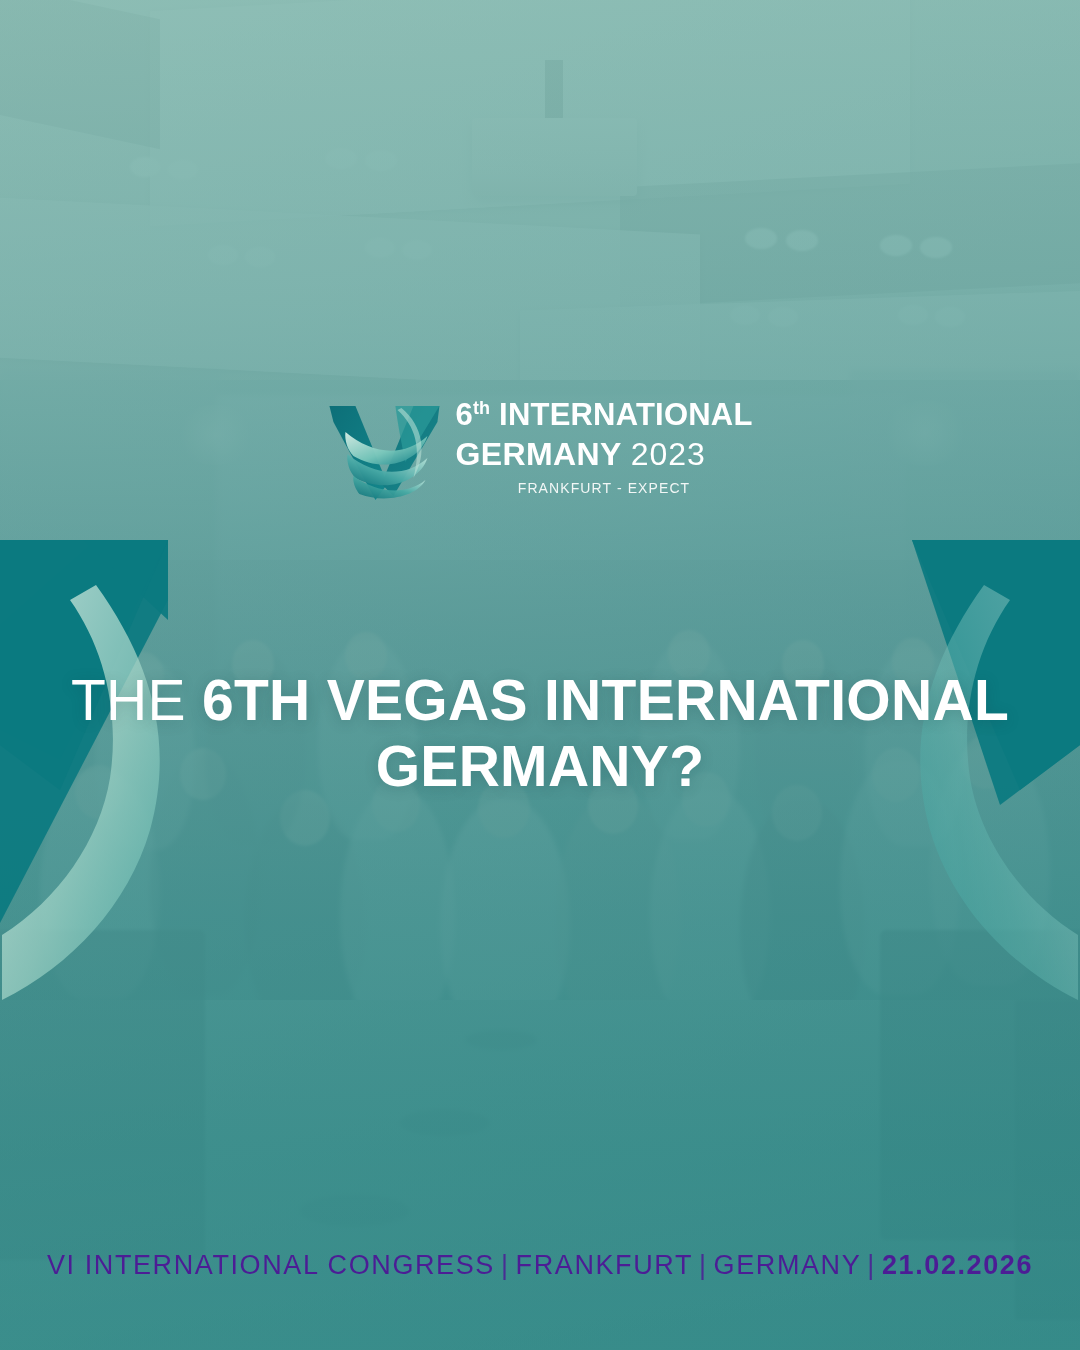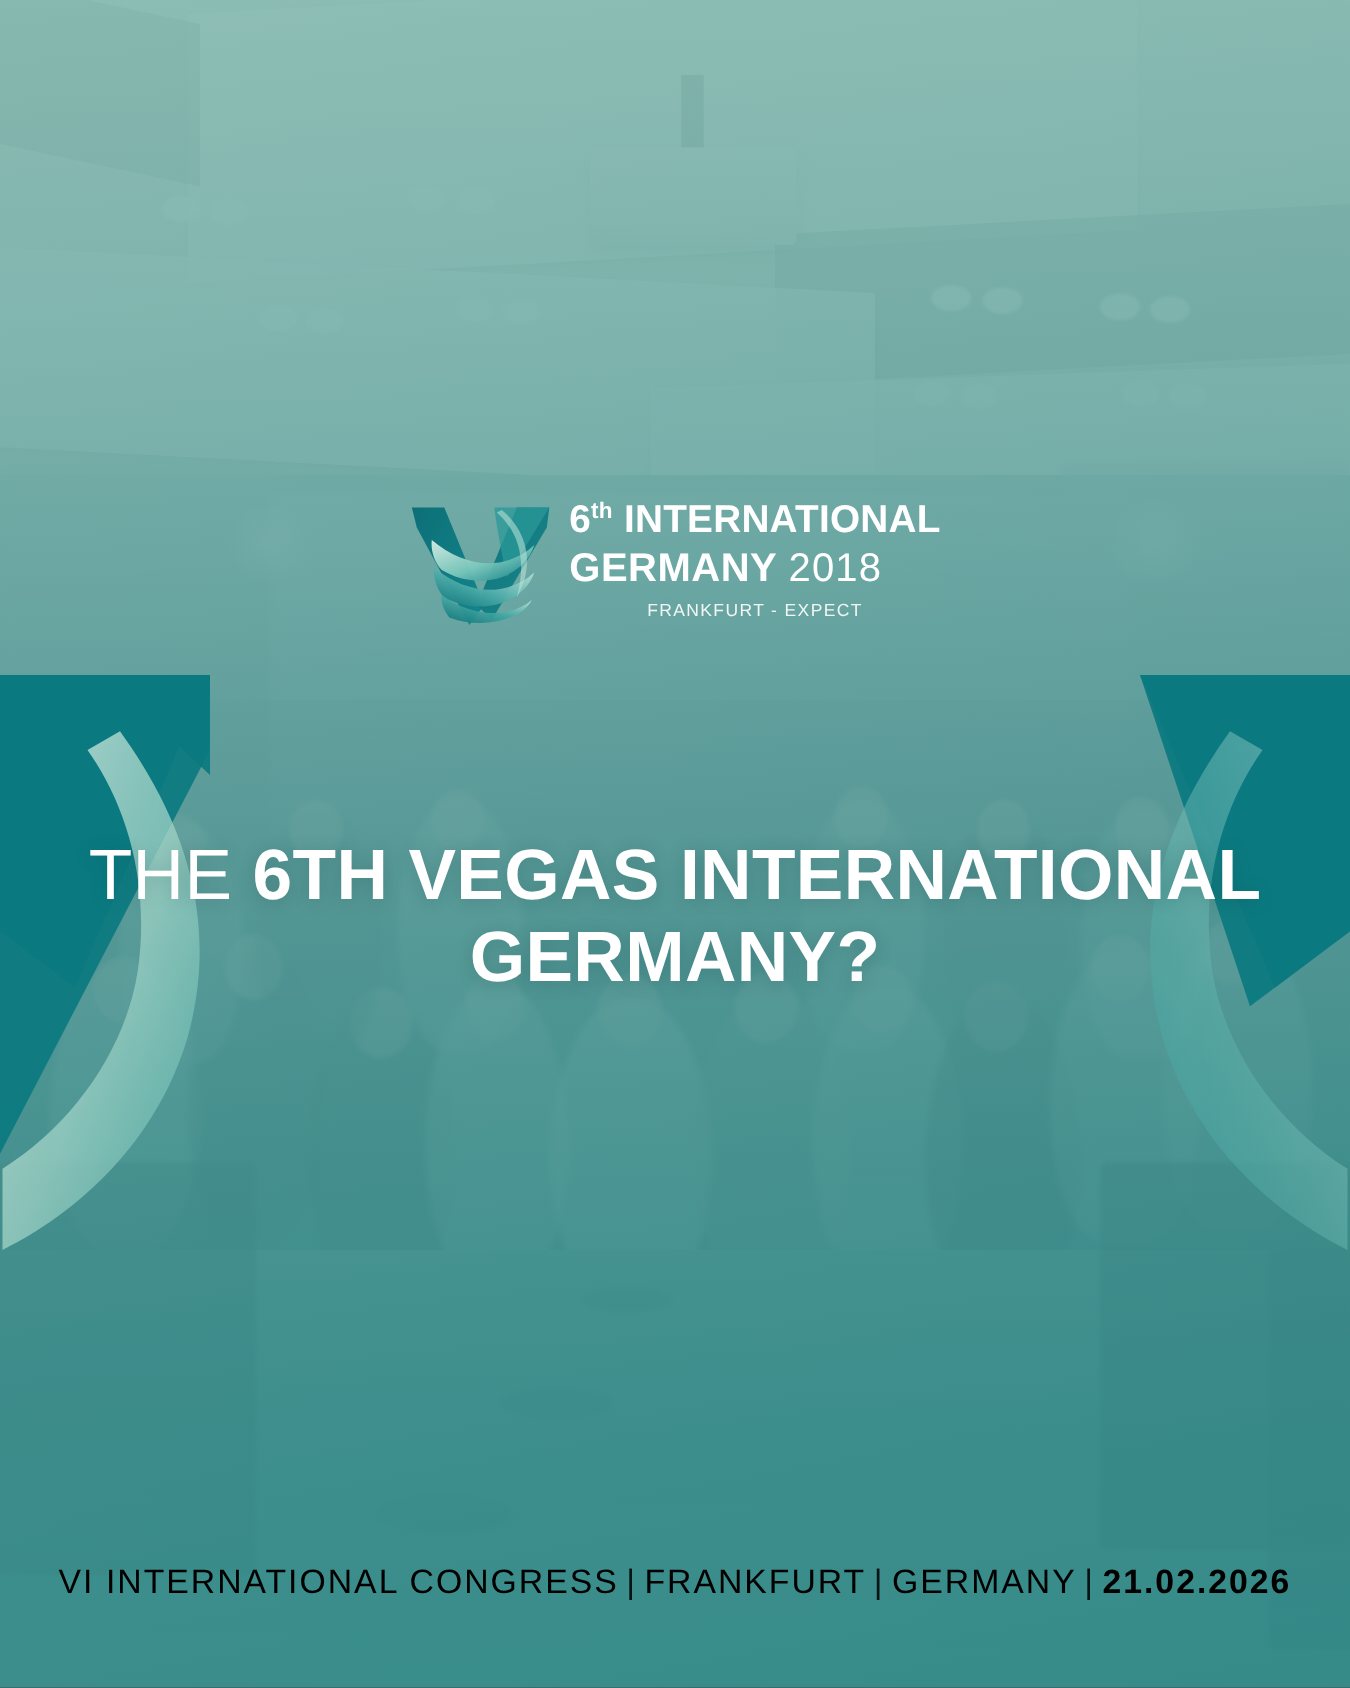--- a/index.html
+++ b/index.html
@@ -185,21 +185,21 @@
   }
   .headline .thin { font-weight: 300; }
   .headline .bold { font-weight: 700; text-align: center; }
 
   
   .footer {
     position: absolute;
     left: 0; right: 0;
     top: 1250px;
     text-align: center;
-    color: #000000;
+    color: #4c1d95;
     font-size: 27px;
     font-weight: 700;
     letter-spacing: 1.6px;
     white-space: nowrap;
   }
   .footer .reg { font-weight: 500; }
   .footer .sep {
     font-weight: 300;
     opacity: 0.85;
     padding: 0 6px;
@@ -364,21 +364,21 @@
         <path d="M 68 14 L 112 14 L 78 70 C 74 52, 70 30, 68 14 Z" fill="#2a9a98" opacity="0.75"></path>
 
         <path d="M 18 40 C 44 62, 76 66, 100 44 C 92 70, 56 82, 26 64 C 20 58, 17 48, 18 40 Z" fill="url(#sw1)" opacity="0.95"></path>
         <path d="M 20 62 C 46 84, 78 86, 100 66 C 92 90, 58 102, 28 86 C 22 80, 19 70, 20 62 Z" fill="url(#sw2)" opacity="0.95"></path>
         <path d="M 26 84 C 50 102, 80 103, 98 88 C 90 104, 58 112, 32 102 C 28 97, 25 90, 26 84 Z" fill="url(#sw3)" opacity="0.92"></path>
         <path d="M 74 16 C 96 34, 100 62, 86 86 C 94 56, 88 34, 70 18 Z" fill="#bfe3d8" opacity="0.55"></path>
       </svg>
     </div>
     <div class="logo-text">
       <div class="logo-l1"><span class="num">6</span><span class="sup">th</span> <span class="rest">INTERNATIONAL</span></div>
-      <div class="logo-l2"><span class="b">GERMANY</span> <span class="y">2018</span></div>
+      <div class="logo-l2"><span class="b">GERMANY</span> <span class="y">2023</span></div>
       <div class="logo-l3">FRANKFURT - EXPECT</div>
     </div>
   </div>
 
   <div class="headline">
     <br>
     <span class="thin">THE </span><span class="bold">6TH VEGAS INTERNATIONAL</span><br>
     <span class="bold">GERMANY?</span>
   </div>
 

